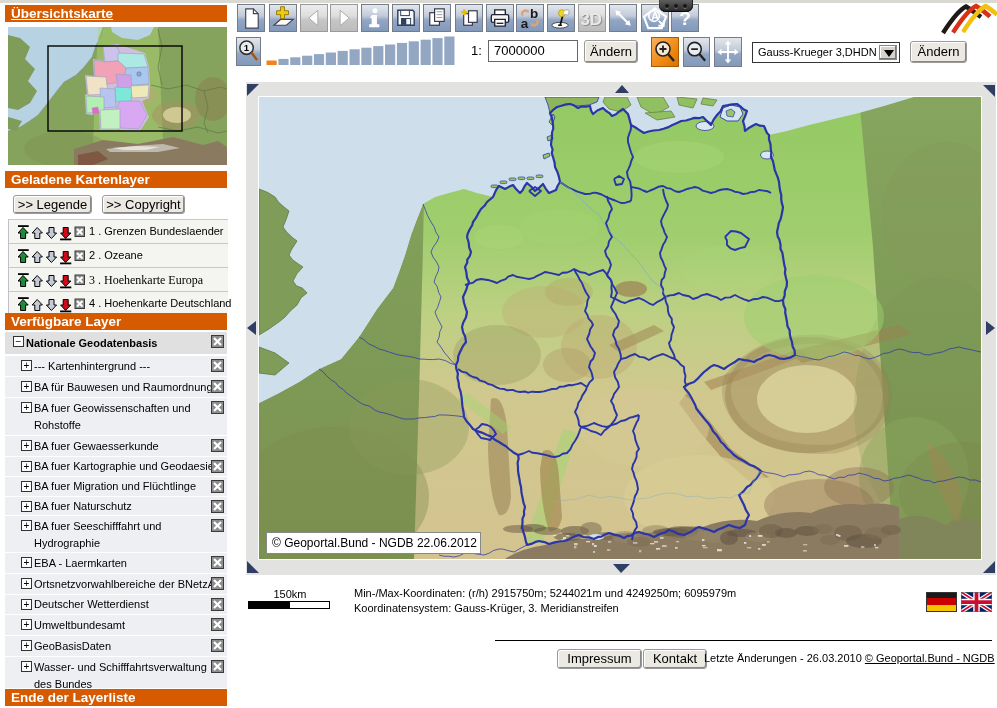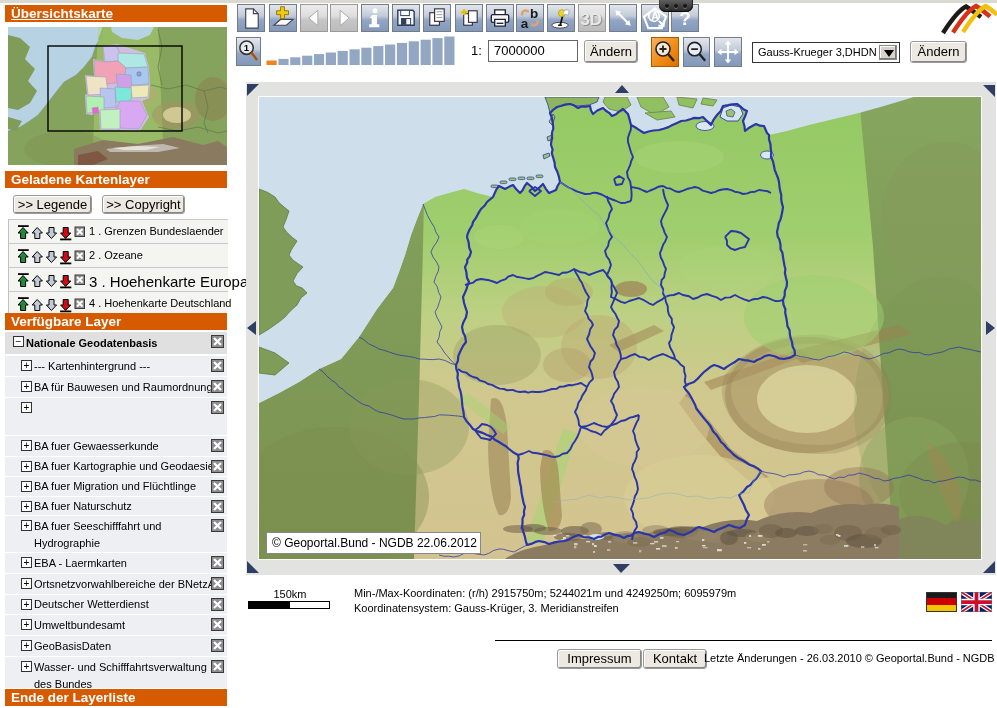--- a/index.html
+++ b/index.html
@@ -125,21 +125,21 @@
           </g>
           <g transform="translate(42.6,2)">
             <rect x="-0.5" y="11.5" width="11.2" height="1.8" fill="#000"></rect>
             <path d="M5,11.5 L10.2,6 L7.6,6 L7.6,0.5 L2.6,0.5 L2.6,6 L0,6 Z" fill="#cc0a18" stroke="#000" stroke-width="1"></path>
           </g>
           <g transform="translate(56.5,1.5)">
             <rect x="0.5" y="0.5" width="9.5" height="9.5" fill="#8e8e8e" stroke="#3a3a3a" stroke-width="1"></rect>
             <path d="M2.5,2.5 L8,8 M8,2.5 L2.5,8" stroke="#fff" stroke-width="2"></path>
           </g>
         </svg>
-        <span style="position:absolute;left:81px;top:5px;font-size:15px;white-space:nowrap;">3 . Hoehenkarte Europa</span>
+        <span style="position:absolute;left:81px;top:5px;font-size:12px;white-space:nowrap;font-family:Liberation Serif, serif;">3 . Hoehenkarte Europa</span>
       </div>
       <div class="lrow" style="top:291px;height:22px;">
         <svg width="70" height="16" style="position:absolute;left:10px;top:5px;" viewBox="0 0 70 16">
           <g transform="translate(0,2)">
             <rect x="-0.5" y="-1.8" width="11.2" height="1.8" fill="#000"></rect>
             <path d="M5,0.5 L10.2,6 L7.6,6 L7.6,11.5 L2.6,11.5 L2.6,6 L0,6 Z" fill="#1e8a3c" stroke="#000" stroke-width="1"></path>
           </g>
           <g transform="translate(14.2,2)">
             <path d="M5,0.5 L10.2,6 L7.6,6 L7.6,11.5 L2.6,11.5 L2.6,6 L0,6 Z" fill="#c3cbd8" stroke="#000" stroke-width="1"></path>
           </g>
@@ -180,20 +180,21 @@
       <div class="trow" style="top:377px;height:20px;background:#edeff3;">
         <span class="plusbox" style="left:16px;top:4px;">+</span>
         <span style="position:absolute;left:29px;top:0;line-height:20px;white-space:nowrap;">BA für Bauwesen und Raumordnung</span>
         <svg width="13" height="13" style="position:absolute;right:3px;top:3px;" viewBox="0 0 13 13">
           <rect x="0.5" y="0.5" width="12" height="12" fill="#8e8e8e" stroke="#3a3a3a" stroke-width="1"></rect>
           <path d="M3,3 L10,10 M10,3 L3,10" stroke="#fff" stroke-width="2.2"></path>
         </svg>
       </div>
       <div class="trow" style="top:398px;height:37px;background:#edeff3;">
         <span class="plusbox" style="left:16px;top:4px;">+</span>
+        <span style="position:absolute;left:29px;top:2px;line-height:17px;white-space:nowrap;">BA fuer Geowissenschaften und<br>Rohstoffe</span>
         <svg width="13" height="13" style="position:absolute;right:3px;top:3px;" viewBox="0 0 13 13">
           <rect x="0.5" y="0.5" width="12" height="12" fill="#8e8e8e" stroke="#3a3a3a" stroke-width="1"></rect>
           <path d="M3,3 L10,10 M10,3 L3,10" stroke="#fff" stroke-width="2.2"></path>
         </svg>
       </div>
       <div class="trow" style="top:436px;height:20px;background:#edeff3;">
         <span class="plusbox" style="left:16px;top:4px;">+</span>
         <span style="position:absolute;left:29px;top:0;line-height:20px;white-space:nowrap;">BA fuer Gewaesserkunde</span>
         <svg width="13" height="13" style="position:absolute;right:3px;top:3px;" viewBox="0 0 13 13">
           <rect x="0.5" y="0.5" width="12" height="12" fill="#8e8e8e" stroke="#3a3a3a" stroke-width="1"></rect>
@@ -624,14 +625,14 @@
       <rect width="62" height="40" fill="#012169"></rect>
       <path d="M0,0 L62,40 M62,0 L0,40" stroke="#fff" stroke-width="8"></path>
       <path d="M0,0 L62,40 M62,0 L0,40" stroke="#C8102E" stroke-width="3.5"></path>
       <path d="M31,0 V40 M0,20 H62" stroke="#fff" stroke-width="13"></path>
       <path d="M31,0 V40 M0,20 H62" stroke="#C8102E" stroke-width="7.5"></path>
       <rect width="62" height="40" fill="none" stroke="#666" stroke-width="2"></rect>
     </svg>
   <div class="abs" style="left:495px;top:640px;width:497px;height:1px;background:#000;"></div>
   <div class="btn" style="left:557px;top:649px;width:85px;height:20px;line-height:18px;">Impressum</div>
   <div class="btn" style="left:643px;top:649px;width:64px;height:20px;line-height:18px;">Kontakt</div>
-  <div class="abs" style="left:704px;top:652px;font-size:11px;white-space:nowrap;">Letzte Änderungen - 26.03.2010 <span style="margin-top:48px;">© Geoportal.Bund - NGDB</span></div>
+  <div class="abs" style="left:704px;top:652px;font-size:11px;white-space:nowrap;">Letzte Änderungen - 26.03.2010 <span style="text-decoration:underline;margin-top:48px;">© Geoportal.Bund - NGDB</span></div>
 </div>
 
 </body></html>

